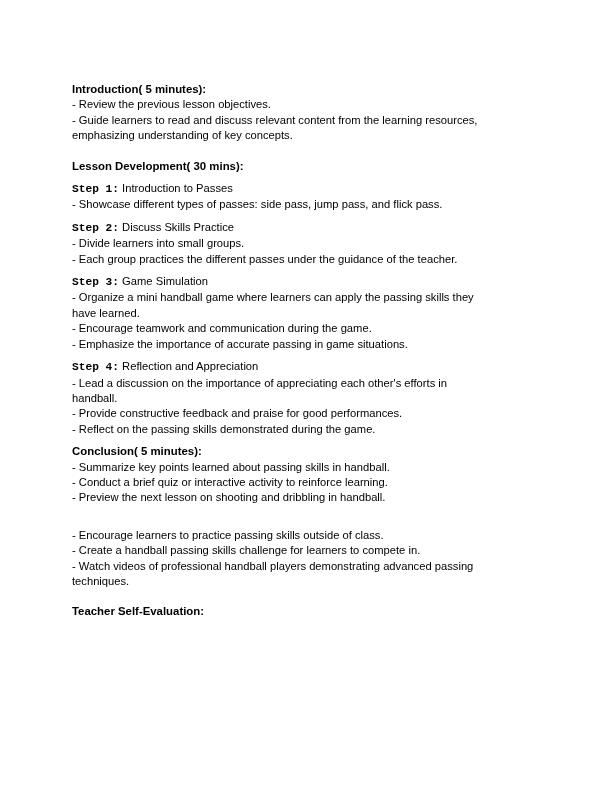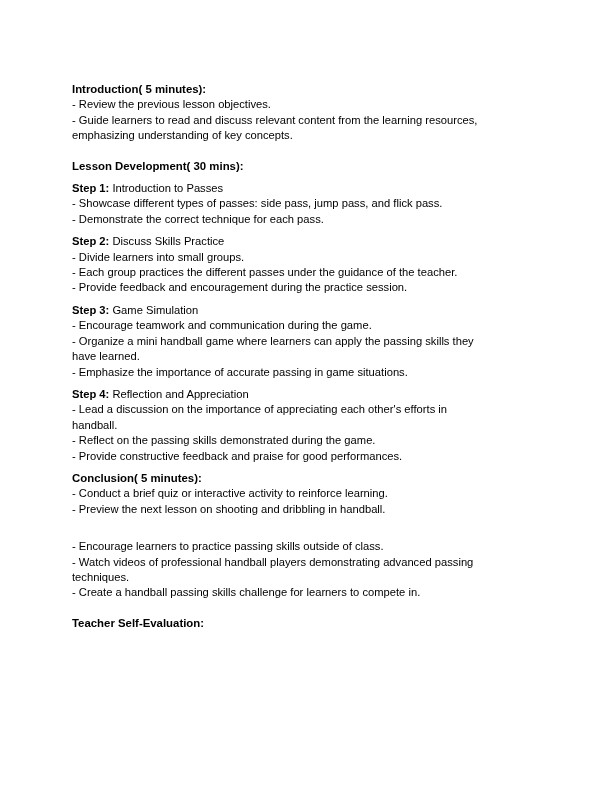--- a/index.html
+++ b/index.html
@@ -31,20 +31,21 @@
     font-size: 11.4px;
     margin: 0;
   }
   .line {
     margin: 0;
     font-size: 11.2px;
     line-height: 15.4px;
   }
   .step-label {
     font-weight: bold;
+    font-family: Liberation Mono, monospace;
   }
   .block {
     margin: 0 0 0 0;
   }
   .gap-sm { height: 7px; }
   .gap-md { height: 15px; }
 </style>
 </head>
 <body>
 
@@ -60,66 +61,65 @@
     <div class="gap-md"></div>
 
     <div class="block">
       <p class="heading">Lesson Development( 30 mins):</p>
 
       <div class="gap-sm"></div>
 
       <div>
         <p class="line"><span class="step-label">Step 1:</span><span> Introduction to Passes</span></p>
         <p class="line">- Showcase different types of passes: side pass, jump pass, and flick pass.</p>
-        <p class="line">- Demonstrate the correct technique for each pass.</p>
       </div>
 
       <div class="gap-sm"></div>
 
       <div>
         <p class="line"><span class="step-label">Step 2:</span><span> Discuss Skills Practice</span></p>
         <p class="line">- Divide learners into small groups.</p>
         <p class="line">- Each group practices the different passes under the guidance of the teacher.</p>
-        <p class="line">- Provide feedback and encouragement during the practice session.</p>
       </div>
 
       <div class="gap-sm"></div>
 
       <div>
         <p class="line"><span class="step-label">Step 3:</span><span> Game Simulation</span></p>
+        <p class="line">- Organize a mini handball game where learners can apply the passing skills they have learned.</p>
         <p class="line">- Encourage teamwork and communication during the game.</p>
-        <p class="line">- Organize a mini handball game where learners can apply the passing skills they have learned.</p>
         <p class="line">- Emphasize the importance of accurate passing in game situations.</p>
       </div>
 
       <div class="gap-sm"></div>
 
       <div>
         <p class="line"><span class="step-label">Step 4:</span><span> Reflection and Appreciation</span></p>
         <p class="line">- Lead a discussion on the importance of appreciating each other's efforts in handball.</p>
+        <p class="line">- Provide constructive feedback and praise for good performances.</p>
         <p class="line">- Reflect on the passing skills demonstrated during the game.</p>
-        <p class="line">- Provide constructive feedback and praise for good performances.</p>
       </div>
     </div>
 
     <div class="gap-sm"></div>
 
     <div class="block">
       <p class="heading">Conclusion( 5 minutes):</p>
+      <p class="line">- Summarize key points learned about passing skills in handball.</p>
       <p class="line">- Conduct a brief quiz or interactive activity to reinforce learning.</p>
       <p class="line">- Preview the next lesson on shooting and dribbling in handball.</p>
     </div>
 
     <div class="gap-md"></div>
 
     <div class="block">
       <div class="gap-sm"></div>
       <p class="line">- Encourage learners to practice passing skills outside of class.</p>
+      <p class="line">- Create a handball passing skills challenge for learners to compete in.</p>
       <p class="line">- Watch videos of professional handball players demonstrating advanced passing techniques.</p>
-      <p class="line">- Create a handball passing skills challenge for learners to compete in.</p>
     </div>
 
     <div class="gap-md"></div>
 
     <div class="block">
       <p class="heading">Teacher Self-Evaluation:</p>
     </div>
 
   </div>
 </div>

